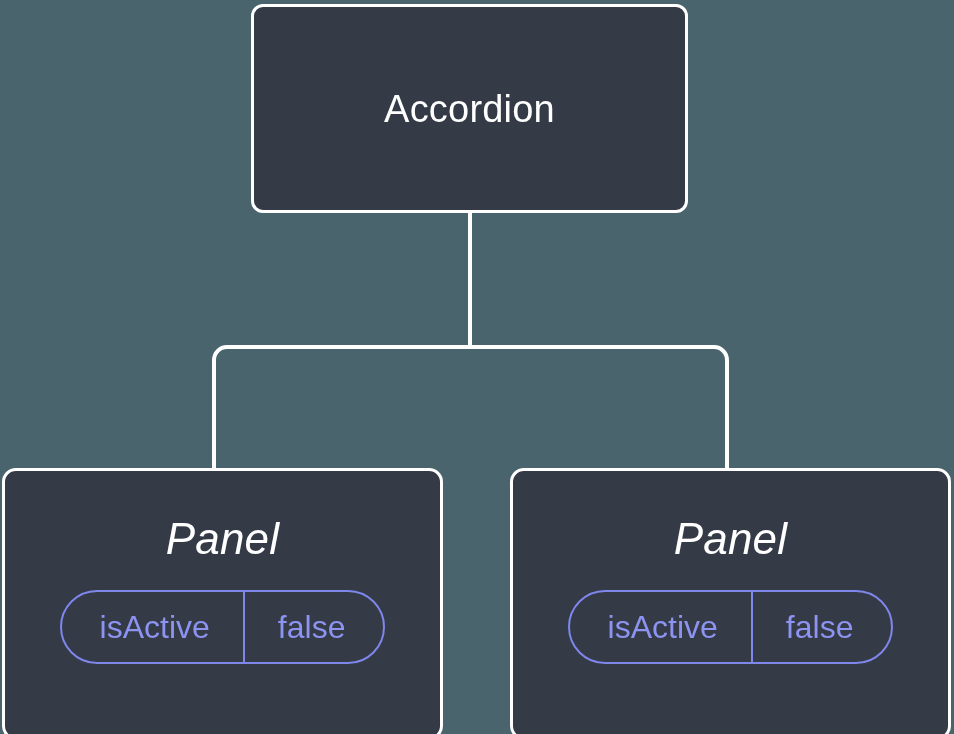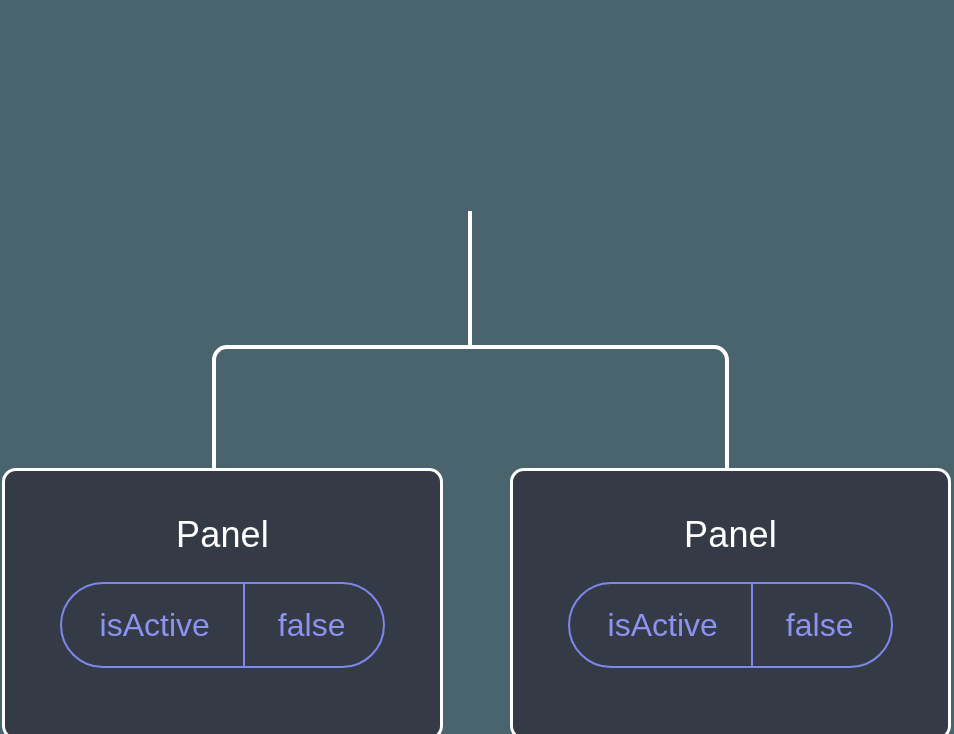--- a/index.html
+++ b/index.html
@@ -74,27 +74,28 @@
   .node-title {
     color: #ffffff;
     font-size: 38px;
     font-weight: 400;
     letter-spacing: 0.2px;
     line-height: 1;
   }
 
   .node-child-left .node-title,
   .node-child-right .node-title {
-    font-size: 36px;
+    font-size: 44px;
+    font-style: italic;
   }
 
   
   .prop-pill {
     margin-top: 29px;
-    height: 86px;
+    height: 74px;
     border: 2px solid #7f86ec;
     border-radius: 49px;
     display: flex;
     align-items: stretch;
     background: transparent;
   }
 
   .prop-key,
   .prop-value {
     display: flex;
@@ -122,20 +123,23 @@
 <div id="diagram">
 
   <svg class="edges" viewBox="0 0 954 734" width="954" height="734" aria-hidden="true">
 
     <path d="M 470 211 L 470 347" fill="none" stroke="#ffffff" stroke-width="4"></path>
 
     <path d="M 470 347 L 227 347 A 13 13 0 0 0 214 360 L 214 474" fill="none" stroke="#ffffff" stroke-width="4" stroke-linecap="butt" stroke-linejoin="round"></path>
     <path d="M 470 347 L 714 347 A 13 13 0 0 1 727 360 L 727 474" fill="none" stroke="#ffffff" stroke-width="4" stroke-linecap="butt" stroke-linejoin="round"></path>
   </svg>
 
+  <div class="node node-root">
+    <span class="node-title">Accordion</span>
+  </div>
 
   <div class="node node-child-left">
     <span class="node-title">Panel</span>
     <div class="prop-pill">
       <span class="prop-key">isActive</span>
       <span class="prop-value">false</span>
     </div>
   </div>
 
   <div class="node node-child-right">

